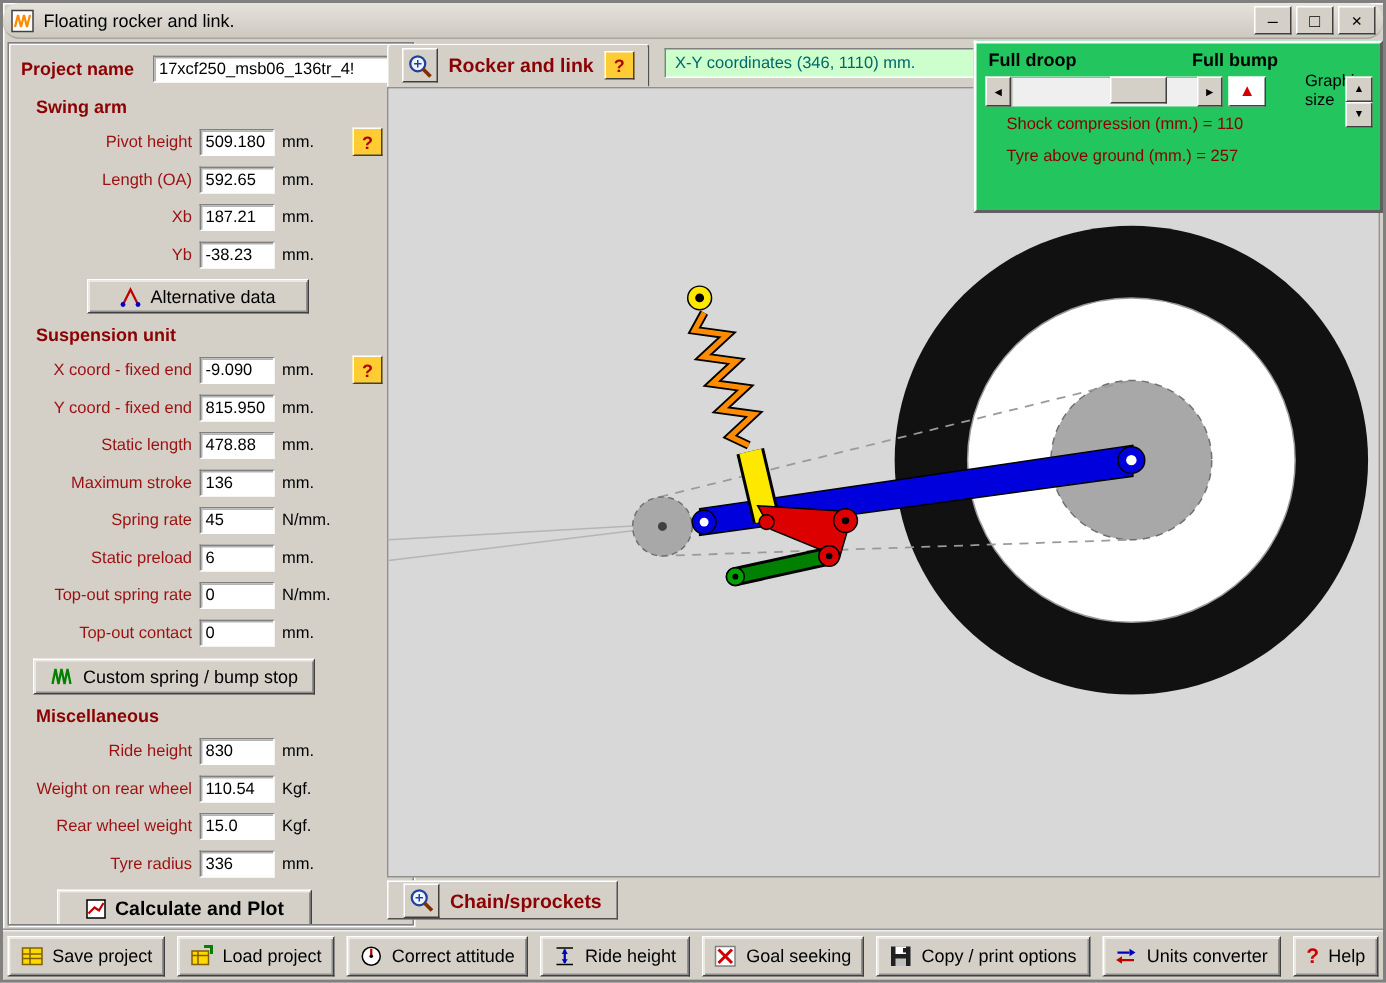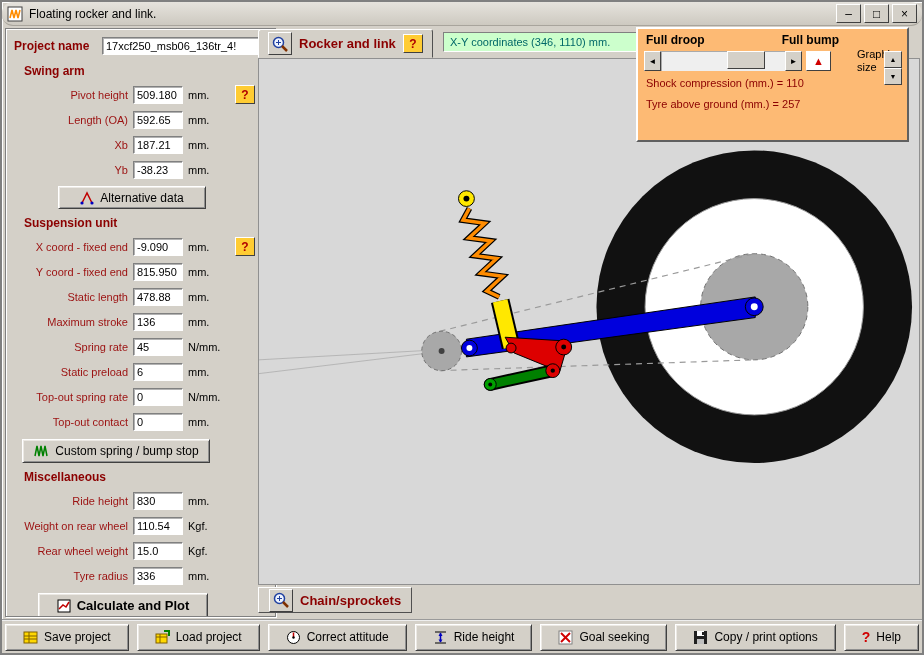--- a/index.html
+++ b/index.html
@@ -52,39 +52,39 @@
              padding:0 9px; background:#d4d0c8; border:1px solid; border-color:#fff #505050 #d4d0c8 #fff;
              border-radius:3px 3px 0 0; z-index:3; }
   .tab-label { font-weight:bold; color:#8b0000; font-size:13px; white-space:nowrap; }
   .mag-btn { width:24px; height:23px; padding:0; display:flex; align-items:center; justify-content:center;
              background:#d4d0c8; border:1px solid; border-color:#fff #404040 #404040 #fff; }
   .coords { position:absolute; left:187px; top:6px; width:220px; height:20px; background:#ccffcc;
             border:1px solid; border-color:#808080 #fff #fff #808080; color:#006868; font-size:11px;
             display:flex; align-items:center; padding:0 6px; z-index:3; white-space:nowrap; }
 
   
-  .droop { position:absolute; top:1px; right:13px; width:273px; height:115px; background:#fdba74;
+  .droop { position:absolute; top:1px; right:0; width:273px; height:115px; background:#22c55e;
            border:2px solid; border-color:#fff #606060 #606060 #fff; z-index:4; }
   .droop-head { display:flex; justify-content:space-between; padding:4px 68px 2px 8px;
                 font-weight:bold; font-size:12px; color:#000; }
   .droop-controls { display:flex; align-items:center; margin:2px 0 0 6px; height:20px; }
   .hscroll { width:158px; height:20px; display:flex; }
   .sb-btn { width:17px; height:20px; font-size:8px; display:flex; align-items:center; justify-content:center;
             background:#d4d0c8; border:1px solid; border-color:#fff #404040 #404040 #fff; padding:0; }
   .sb-track { flex:1; background:#efefef; box-shadow: inset 1px 1px 0 #aaa; position:relative; }
   .sb-thumb { position:absolute; left:66px; top:0; width:38px; height:18px; background:#d4d0c8;
               border:1px solid; border-color:#fff #404040 #404040 #fff; }
   .red-up-btn { width:25px; height:20px; margin-left:4px; background:#fff; color:#d00000; font-size:11px;
                 display:flex; align-items:center; justify-content:center;
                 border:1px solid; border-color:#fff #404040 #404040 #fff; padding:0; }
   .graphic-size { margin-left:26px; width:50px; font-size:11px; color:#000; line-height:1.15; }
   .spinner { position:absolute; right:5px; top:22px; width:18px; display:flex; flex-direction:column; z-index:5; }
   .spin-btn { width:18px; height:17px; font-size:7px; display:flex; align-items:center; justify-content:center;
               background:#d4d0c8; border:1px solid; border-color:#fff #404040 #404040 #fff; padding:0; }
-  .droop-line { margin:6px 0 0 8px; color:#8b0000; font-size:11px; height:15px; }
+  .droop-line { margin:6px 0 0 20px; color:#8b0000; font-size:11px; height:15px; }
 
   .chain-tab { position:absolute; left:2px; bottom:6px; height:26px; display:flex; align-items:center; gap:7px;
                padding:0 10px; background:#d4d0c8; border:1px solid; border-color:#fff #505050 #505050 #fff; z-index:3; }
 
   
   .toolbar { position:absolute; left:0; right:0; bottom:0; height:34px; background:#d4d0c8;
              border-top:2px groove #eee; display:flex; align-items:center; gap:8px; padding:0 3px; }
   .tb-btn { flex:1 1 auto; height:27px; }
   .tb-btn .lbl { white-space:nowrap; }
   .help-glyph { color:#d00000; font-weight:bold; font-size:14px; }
@@ -408,18 +408,27 @@
     <button class="btn3d tb-btn">
       <svg width="15" height="15">
         <rect x="1" y="1" width="13" height="13" fill="#202020"></rect>
         <rect x="4" y="1" width="7" height="5" fill="#fff"></rect>
           <rect x="9" y="2" width="2" height="3" fill="#202020"></rect>
         <rect x="4" y="9" width="7" height="5" fill="#c0c0c0"></rect>
       </svg>
       <span class="lbl">Copy / print options</span>
     </button>
     <button class="btn3d tb-btn">
+      <svg width="15" height="15">
+        <line x1="2" y1="5" x2="10" y2="5" stroke="#0000c0" stroke-width="1.5"></line>
+        <polygon points="14,5 10,2.5 10,7.5" fill="#0000c0"></polygon>
+        <line x1="13" y1="10" x2="5" y2="10" stroke="#c00000" stroke-width="1.5"></line>
+        <polygon points="1,10 5,7.5 5,12.5" fill="#c00000"></polygon>
+      </svg>
+      <span class="lbl">Units converter</span>
+    </button>
+    <button class="btn3d tb-btn">
       <span class="help-glyph">?</span>
       <span class="lbl">Help</span>
     </button>
   </div>
 
 </div>
 
 </body></html>

